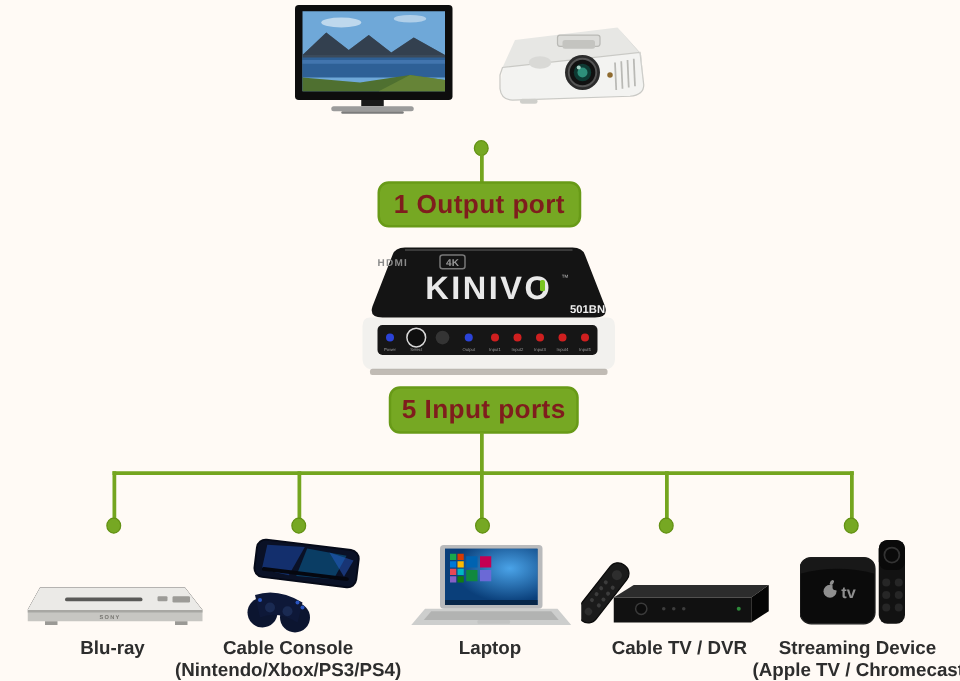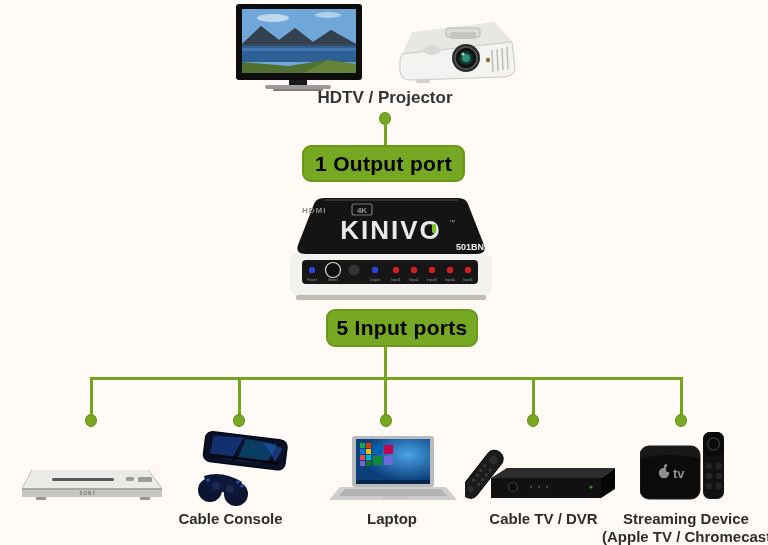--- a/index.html
+++ b/index.html
@@ -7,21 +7,21 @@
   #canvas{position:relative;width:768px;height:545px;background:#fffaf5;overflow:hidden;}
   .abs{position:absolute;}
 
   
   .gline{position:absolute;background:#74a51f;}
   .gdot{position:absolute;width:12px;height:13px;border-radius:50%;background:#76a823;border:1px solid #639114;box-sizing:border-box;}
 
   
   .badge{position:absolute;display:flex;align-items:center;justify-content:center;
          background:#76a823;border:2px solid #689a17;border-radius:9px;
-         color:#000000;font-size:21px;font-weight:bold;letter-spacing:.3px;
+         color:#7f1d1d;font-size:21px;font-weight:bold;letter-spacing:.3px;
          box-sizing:border-box;}
 
   
   .toplabel{position:absolute;text-align:center;font-size:17px;font-weight:bold;color:#333333;}
   .devlabel{position:absolute;text-align:center;font-size:15px;font-weight:bold;color:#2d2d2d;line-height:18px;white-space:nowrap;}
 
   svg{display:block;}
   .svgtext{font-family:"Liberation Sans",sans-serif;}
 </style>
 </head>
@@ -67,21 +67,20 @@
       <line x1="112" y1="42" x2="113" y2="64"></line>
         <line x1="117" y1="41" x2="118" y2="63"></line>
       <line x1="122" y1="40" x2="123" y2="62"></line>
         <line x1="127" y1="39" x2="128" y2="61"></line>
     </g>
     <circle cx="108" cy="52" r="2.2" fill="#8f6b2f"></circle>
     <rect x="36" y="71" width="14" height="4" rx="2" fill="#cfcfcb"></rect>
     <ellipse cx="52" cy="42" rx="9" ry="5" fill="#d9d9d6"></ellipse>
   </svg>
 
-  <div class="toplabel" style="left:255px;top:88px;width:260px;">HDTV / Projector</div>
 
   <div class="gdot" style="left:379px;top:112px;"></div>
   <div class="gline" style="left:384px;top:124px;width:3px;height:26px;"></div>
 
   <div class="badge" style="left:302px;top:145px;width:163px;height:37px;">1 Output port</div>
 
   <svg class="abs" style="left:276px;top:194px;" width="228" height="112" viewBox="0 0 228 112">
 
     <path d="M20,60 L210,60 Q216,60 216,67 L216,93 Q216,102 205,102 L25,102 Q14,102 14,93 L14,67 Q14,60 20,60 Z" fill="#f2f1ee"></path>
     <rect x="20" y="101" width="190" height="5" rx="2" fill="#8e877e" opacity="0.55"></rect>
@@ -112,21 +111,21 @@
       <text x="57" y="87">Select</text>
       <text x="99" y="87">Output</text>
       <text x="120" y="87">Input1</text>
       <text x="138" y="87">Input2</text>
       <text x="156" y="87">Input3</text>
       <text x="174" y="87">Input4</text>
       <text x="192" y="87">Input5</text>
     </g>
   </svg>
 
-  <div class="badge" style="left:326px;top:309px;width:152px;height:38px;">5 Input ports</div>
+  <div class="badge" style="left:311px;top:309px;width:152px;height:38px;">5 Input ports</div>
 
   <div class="gline" style="left:384px;top:346px;width:3px;height:33px;"></div>
   <div class="gline" style="left:90px;top:377px;width:593px;height:3px;"></div>
   <div class="gline" style="left:90px;top:377px;width:3px;height:41px;"></div>
   <div class="gline" style="left:238px;top:377px;width:3px;height:41px;"></div>
   <div class="gline" style="left:384px;top:377px;width:3px;height:41px;"></div>
   <div class="gline" style="left:532px;top:377px;width:3px;height:41px;"></div>
   <div class="gline" style="left:680px;top:377px;width:3px;height:41px;"></div>
   <div class="gdot" style="left:85px;top:414px;"></div>
   <div class="gdot" style="left:233px;top:414px;"></div>
@@ -244,23 +243,25 @@
       <circle cx="69" cy="38" r="3.2" fill="#262626"></circle>
       <circle cx="79" cy="38" r="3.2" fill="#262626"></circle>
       <circle cx="69" cy="48" r="3.2" fill="#262626"></circle>
       <circle cx="79" cy="48" r="3.2" fill="#262626"></circle>
       <circle cx="69" cy="58" r="3.2" fill="#262626"></circle>
       <circle cx="79" cy="58" r="3.2" fill="#262626"></circle>
     </g>
   </svg>
 
   <div class="devlabel" style="left:30px;top:510px;width:120px;">
+    <div>Blu-ray</div>
   </div>
   <div class="devlabel" style="left:128px;top:510px;width:205px;">
     <div>Cable Console</div>
+    <div>(Nintendo/Xbox/PS3/PS4)</div>
   </div>
   <div class="devlabel" style="left:332px;top:510px;width:120px;">
     <div>Laptop</div>
   </div>
   <div class="devlabel" style="left:461px;top:510px;width:165px;">
     <div>Cable TV / DVR</div>
   </div>
   <div class="devlabel" style="left:602px;top:510px;width:168px;">
     <div>Streaming Device</div>
     <div>(Apple TV /  Chromecast)</div>

